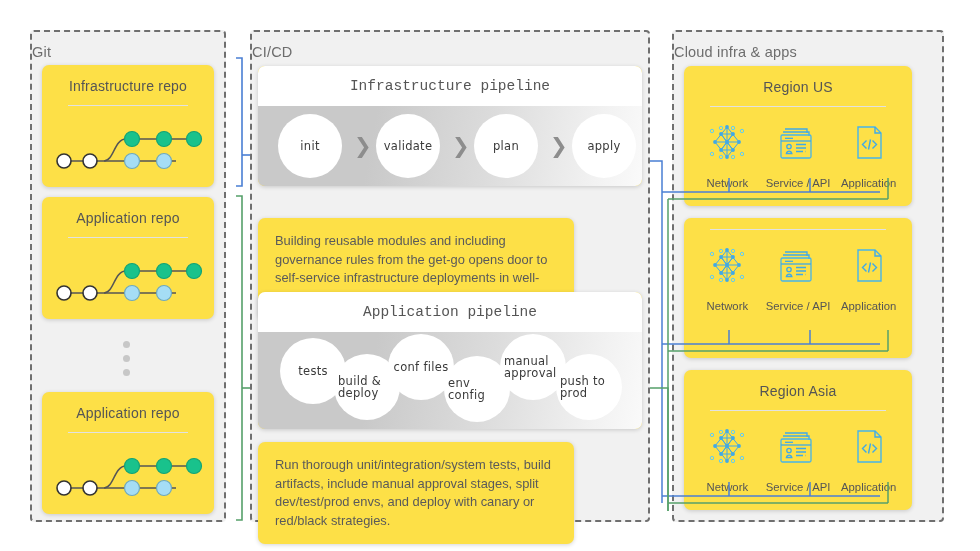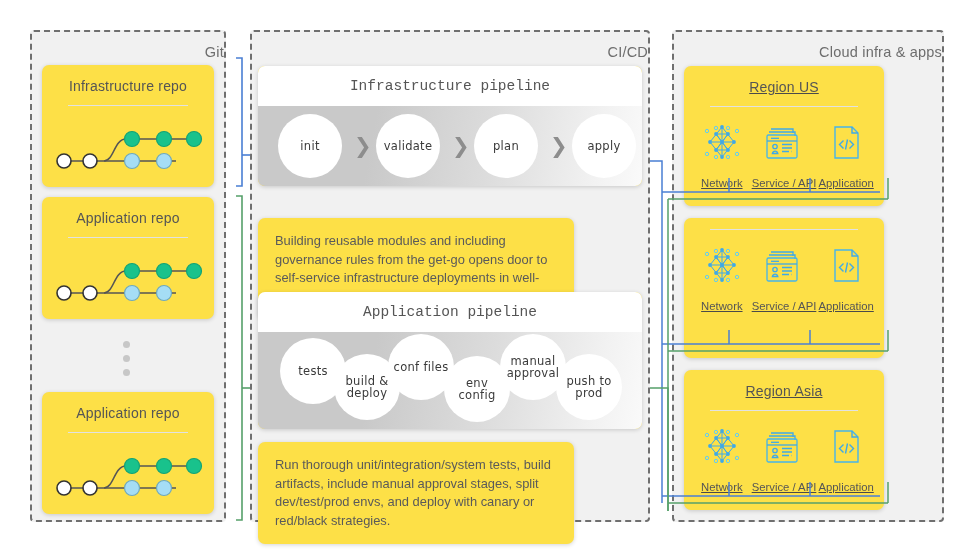--- a/index.html
+++ b/index.html
@@ -27,21 +27,21 @@
     border: 2px dashed #6f6f6f;
     border-radius: 4px;
     background: #f1f1f1;
     box-sizing: border-box;
   }
   .panel-title {
     position: absolute;
     left: 0;
     right: 0;
     top: 12px;
-    text-align: right;
+    text-align: left;
     font-size: 14.5px;
     color: #6d6d6d;
     letter-spacing: .2px;
   }
 
   #panel-git   { left: 30px;  top: 30px;  width: 196px; height: 492px; }
   #panel-cicd  { left: 250px; top: 30px;  width: 400px; height: 492px; }
   #panel-cloud { left: 672px; top: 30px;  width: 272px; height: 492px; }
 
   
@@ -110,21 +110,20 @@
   }
 
   .stage-circle {
     position: absolute;
     border-radius: 50%;
     background: #ffffff;
     box-sizing: border-box;
     display: flex;
     align-items: center;
     justify-content: center;
-    text-align: center;
     font-family: "DejaVu Sans", sans-serif;
     font-size: 11.5px;
     color: #3a3a3a;
     line-height: 1.08;
     letter-spacing: .3px;
   }
   .stage-circle::before {
     content: "";
     position: absolute;
     left: -3px; top: -3px; right: -3px; bottom: -3px;
@@ -148,21 +147,21 @@
     width: 316px;
     padding: 14px 17px 13px 17px;
     font-size: 12.9px;
     line-height: 1.45;
     color: #5a5a5a;
   }
   #note-infra { top: 218px; }
   #note-app   { top: 442px; }
 
   
-  .region-card { left: 684px; width: 200px; height: 140px; text-decoration: underline; }
+  .region-card { left: 684px; width: 228px; height: 140px; }
   #region-0 { top: 66px; }
   #region-1 { top: 218px; }
   #region-2 { top: 370px; }
   .region-icons {
     display: flex;
     justify-content: space-around;
     align-items: flex-end;
     padding: 12px 8px 0 8px;
   }
   .region-icon-cell {

